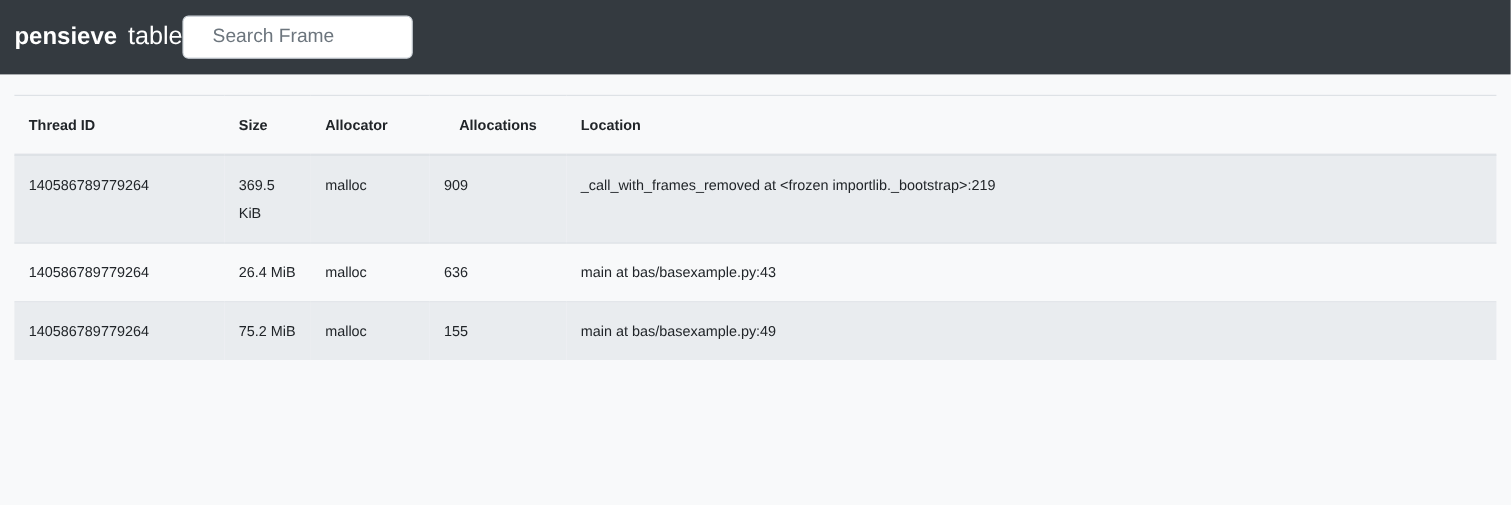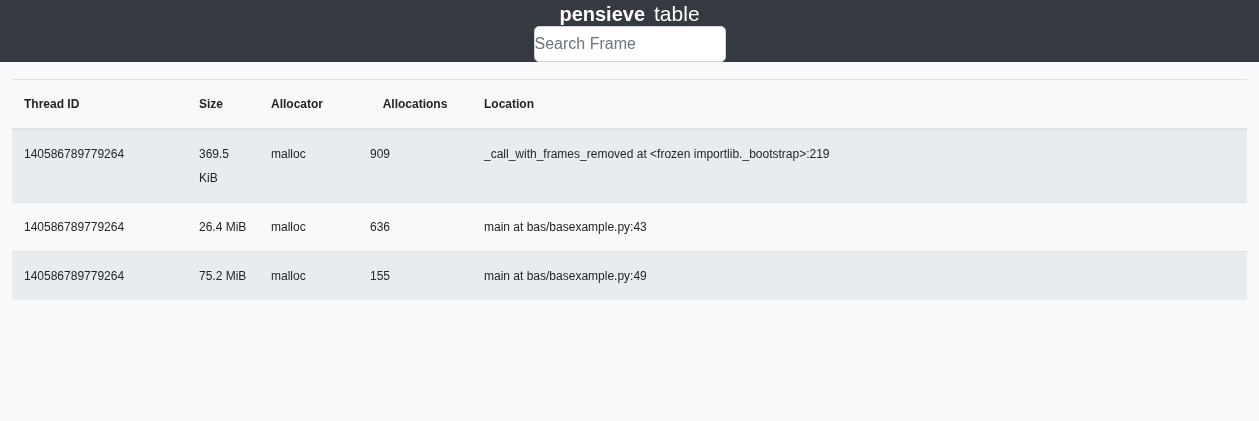--- a/index.html
+++ b/index.html
@@ -22,23 +22,22 @@
     font-family: "Liberation Sans", sans-serif;
     color: var(--text);
     font-size: 16px;
   }
   
   .navbar {
     height: 62px;
     background: var(--navbar-bg);
     display: flex;
     align-items: center;
-    justify-content: flex-end;
+    justify-content: flex-start;
     padding: 0 12px;
-    flex-direction: column;
   }
   .brand-group { display: flex; align-items: baseline; }
   .brand {
     color: var(--white);
     font-size: 20px;
     font-weight: 700;
     text-decoration: none;
     line-height: 1.2;
   }
   .subtitle {
@@ -47,21 +46,21 @@
     font-weight: 400;
     margin-left: 9px;
     line-height: 1.2;
   }
   .search-input {
     width: 192px;
     height: 36px;
     border: 1px solid var(--input-border);
     border-radius: 5px;
     background: var(--white);
-    padding: 0 0;
+    padding: 0 24px;
     font-family: "Liberation Sans", sans-serif;
     font-size: 16px;
     color: var(--text);
     outline: none;
   }
   .search-input::placeholder { color: var(--placeholder); opacity: 1; }
   
   .content { padding: 0 12px; margin-top: 17px; }
   table {
     width: 100%;

